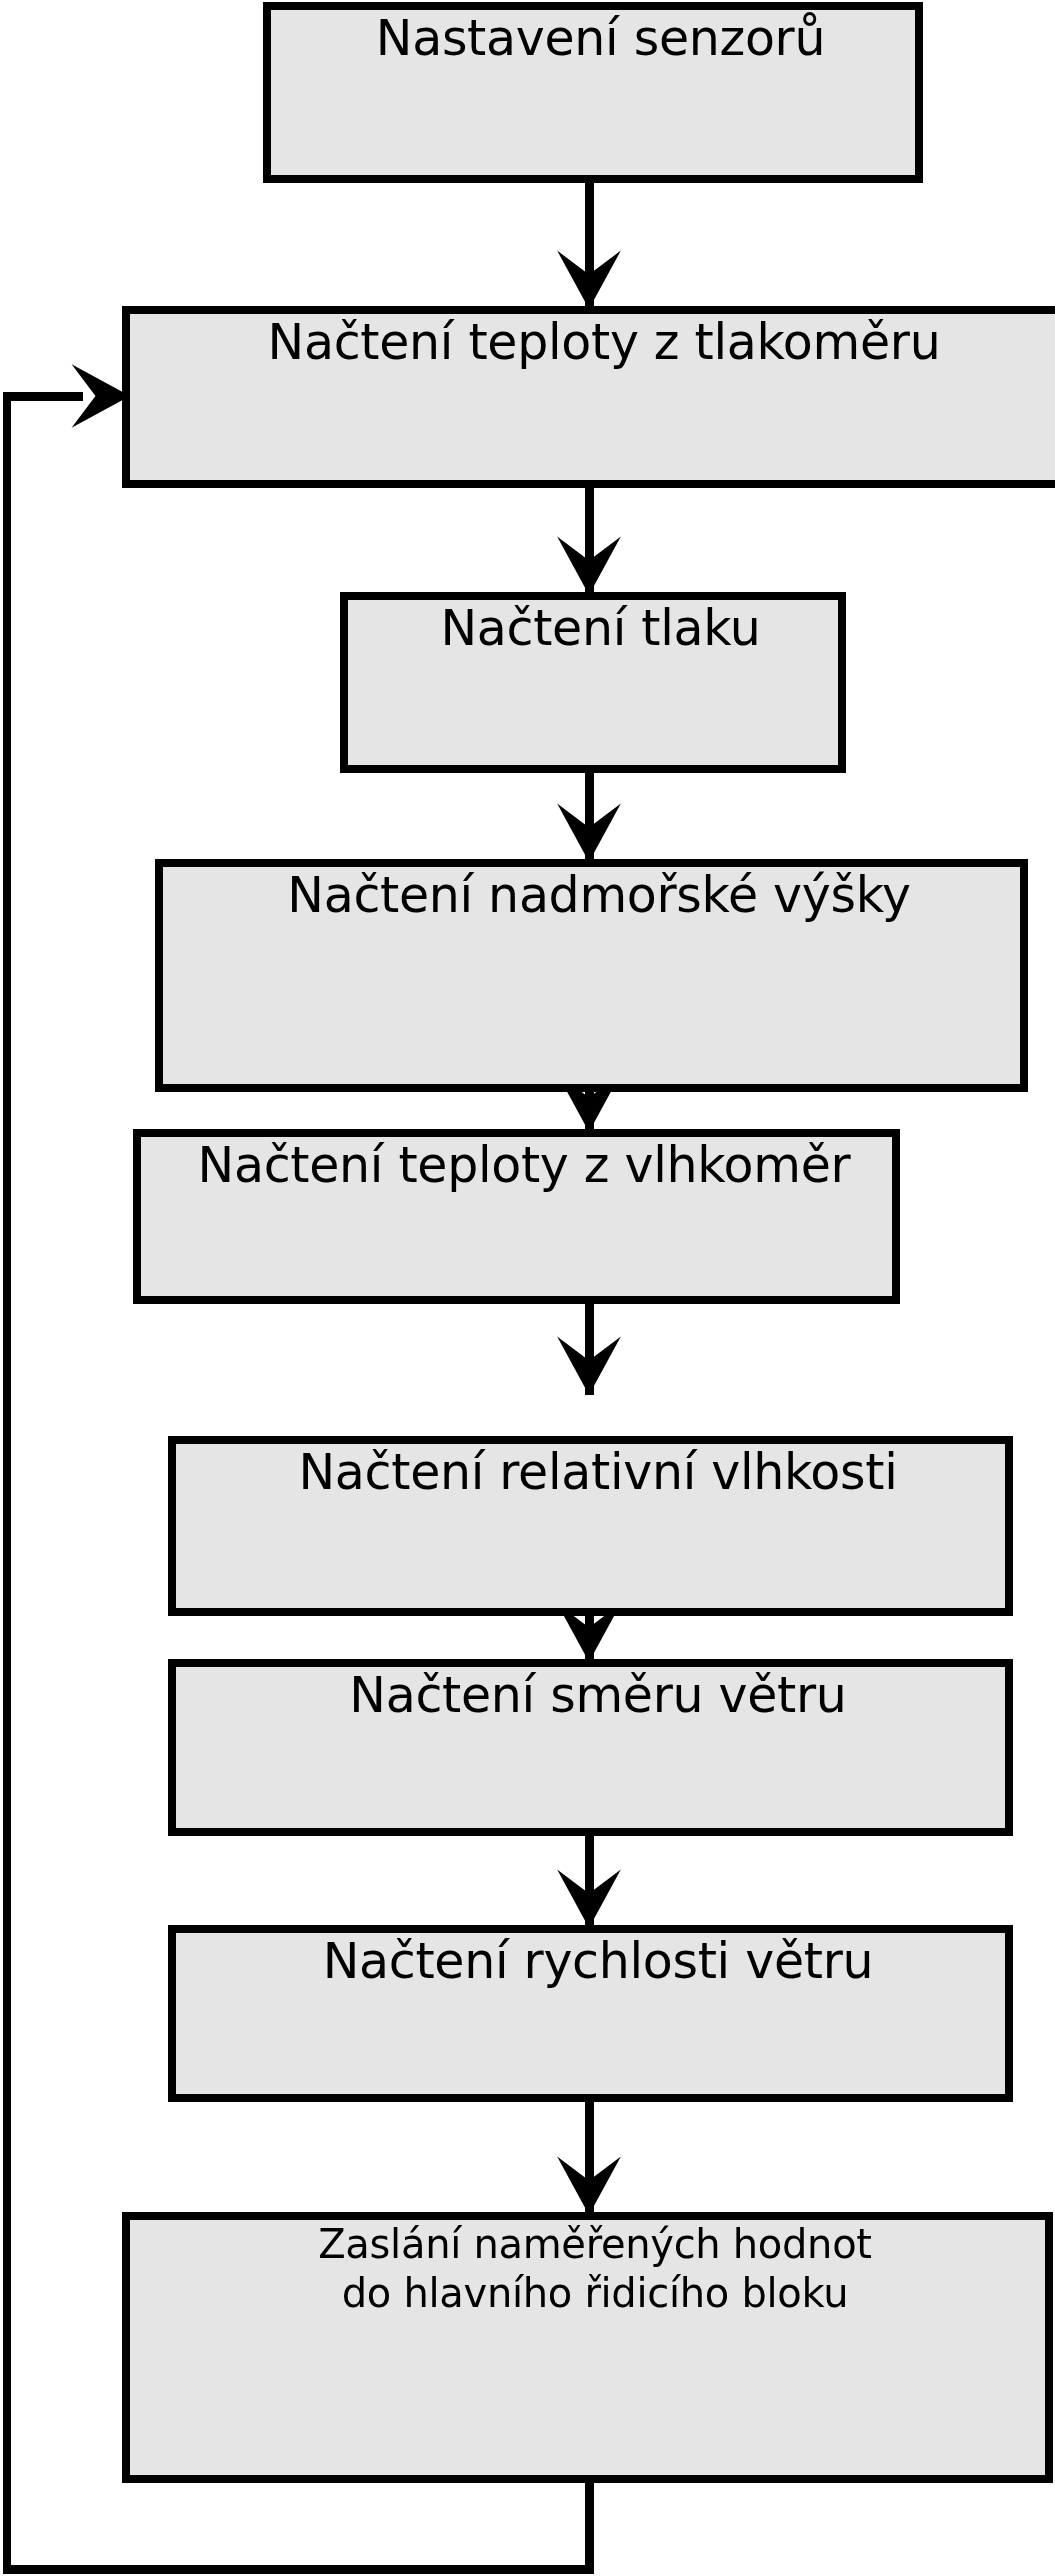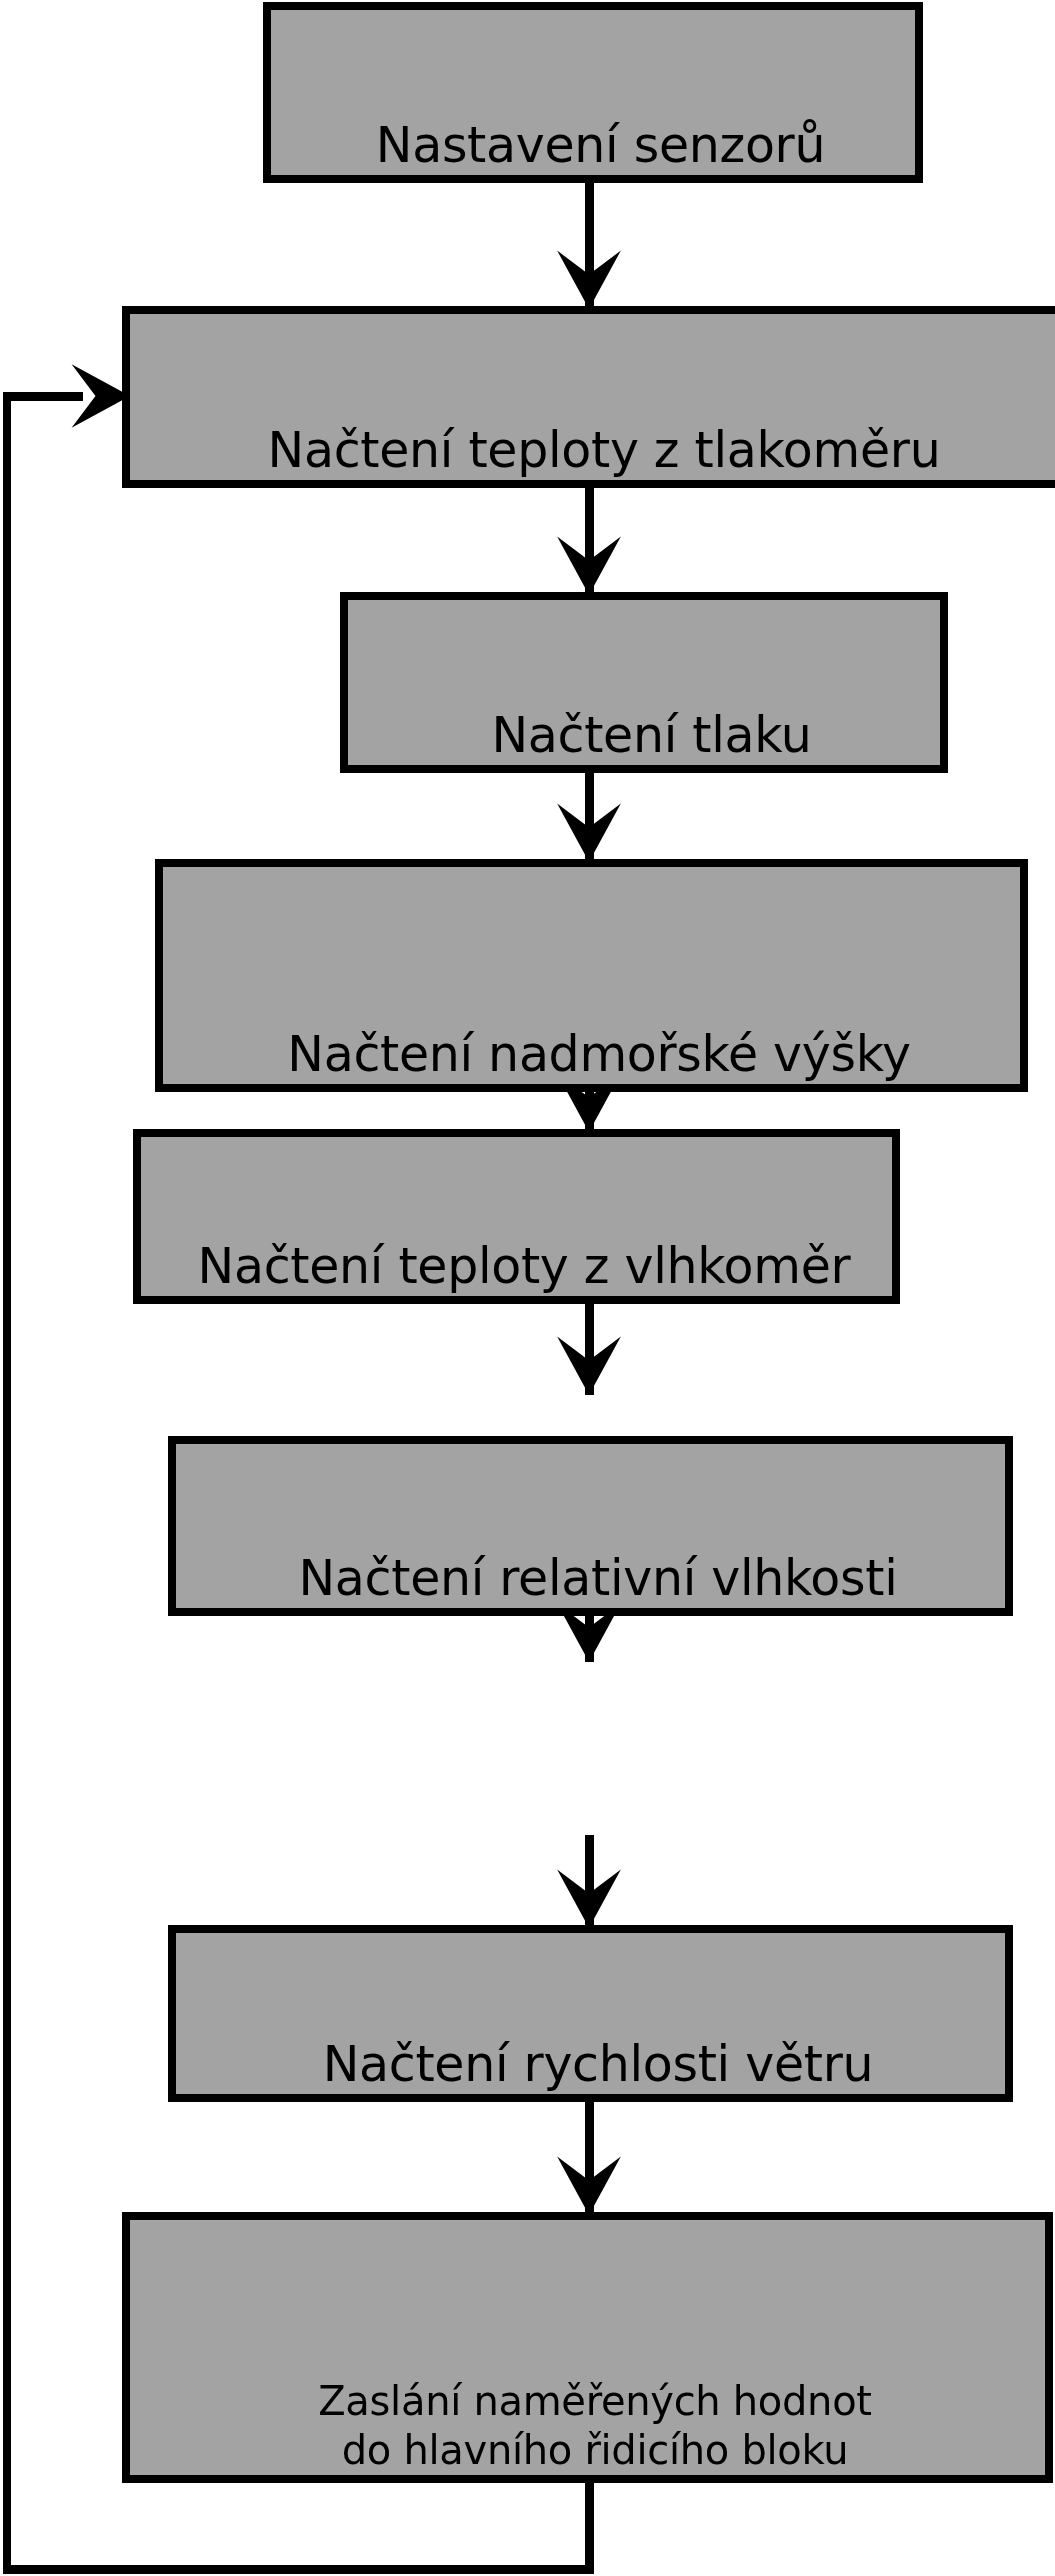--- a/index.html
+++ b/index.html
@@ -13,24 +13,24 @@
   #flow-root {
     position: relative;
     width: 1055px;
     height: 2576px;
     background: #ffffff;
     overflow: hidden;
   }
   .node {
     position: absolute;
     box-sizing: border-box;
-    background: #a3a3a3;
+    background: #e5e5e5;
     border: 8.7px solid #000000;
     display: flex;
-    align-items: flex-end;
+    align-items: flex-start;
     justify-content: center;
     text-align: center;
     padding-left: 15px;
   }
   .node-label {
     font-family: "DejaVu Sans", sans-serif;
     font-size: 49px;
     line-height: 1.18;
     color: #000000;
     letter-spacing: -0.3px;
@@ -128,36 +128,39 @@
   </div>
 
   <div class="node" style="left:263px; top:2px; width:660px; height:181px;">
     <span class="node-label">Nastavení senzorů</span>
   </div>
 
   <div class="node" style="left:122px; top:306px; width:949px; height:182px;">
     <span class="node-label">Načtení teploty z tlakoměru</span>
   </div>
 
-  <div class="node" style="left:340px; top:592px; width:608px; height:181px;">
+  <div class="node" style="left:340px; top:592px; width:506px; height:181px;">
     <span class="node-label">Načtení tlaku</span>
   </div>
 
   <div class="node" style="left:155px; top:859px; width:873px; height:233px;">
     <span class="node-label">Načtení nadmořské výšky</span>
   </div>
 
   <div class="node" style="left:133px; top:1129px; width:767px; height:175px;">
     <span class="node-label">Načtení teploty z vlhkoměr</span>
   </div>
 
   <div class="node" style="left:168px; top:1392px; width:845px; height:180px;margin-top:44px;">
     <span class="node-label">Načtení relativní vlhkosti</span>
   </div>
 
+  <div class="node" style="left:168px; top:1659px; width:845px; height:177px;">
+    <span class="node-label">Načtení směru větru</span>
+  </div>
 
   <div class="node" style="left:168px; top:1925px; width:845px; height:177px;">
     <span class="node-label">Načtení rychlosti větru</span>
   </div>
 
   <div class="node" style="left:122px; top:2212px; width:931px; height:271px;">
     <span class="node-label two-line">Zaslání naměřených hodnot
 do hlavního řidicího bloku</span>
   </div>
 

